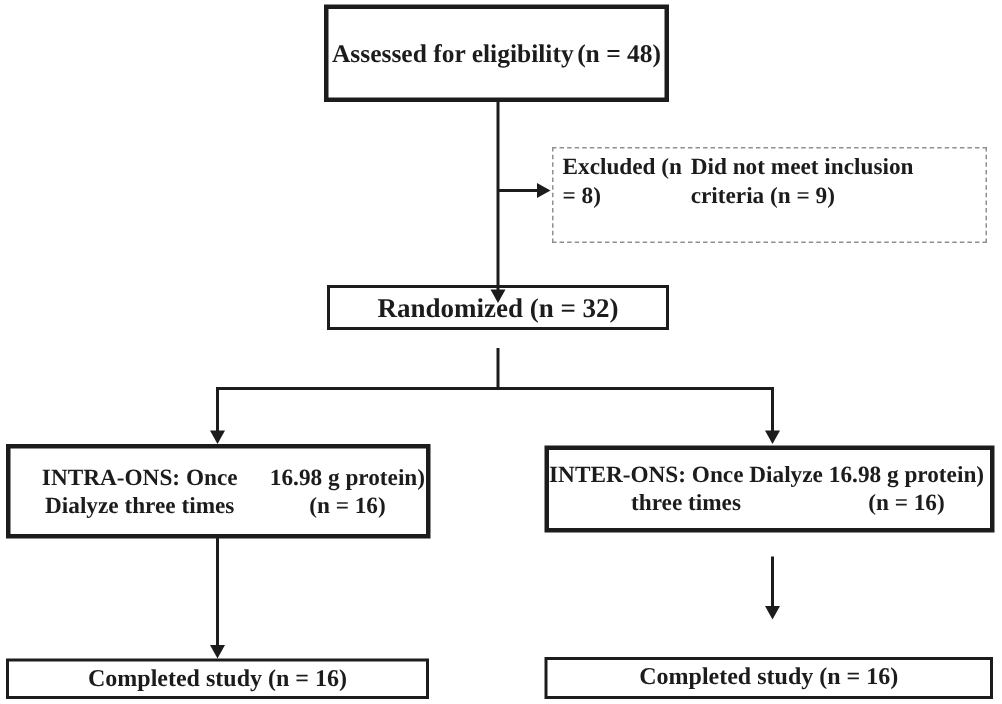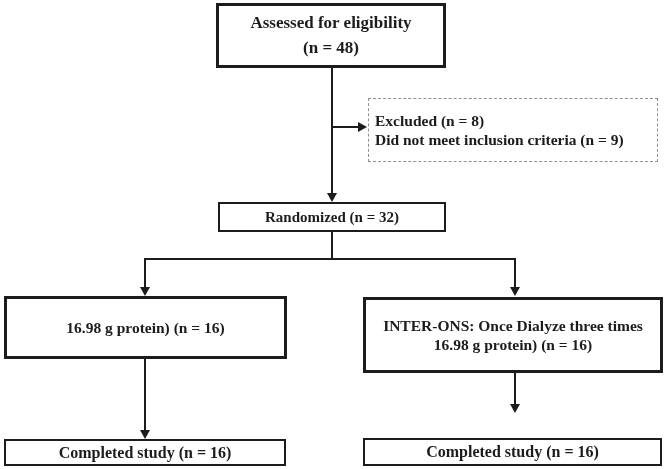--- a/index.html
+++ b/index.html
@@ -14,40 +14,40 @@
     position:relative;
     width:668px;height:469px;
     background:var(--background);
     overflow:hidden;
     color:var(--ink);
   }
   .box{
     position:absolute;
     background:var(--background);
     border:2px solid var(--ink);
-    display:flex;flex-direction:column;
+    display:flex;flex-direction:row;
     align-items:center;justify-content:center;
     text-align:center;
     font-weight:bold;
     color:var(--ink);
   }
   .box .ln{display:block;}
 
   
   .assessed-box{left:216px;top:3px;width:230px;height:65px;border-width:3px;font-size:17px;justify-content:space-evenly;padding:2px 0;}
   .excluded-box{
     left:368px;top:98px;width:290px;height:64px;
     border:1px dashed var(--excluded-border);
     align-items:flex-start;text-align:left;
     font-size:15.5px;line-height:19px;
     padding:3px 2px 3px 6px;justify-content:center;
   }
-  .randomized-box{left:218px;top:202px;width:228px;height:30px;font-size:15px;}
+  .randomized-box{left:218px;top:190px;width:228px;height:30px;font-size:18px;}
   .intra-box{left:4px;top:296px;width:283px;height:63px;border-width:3px;font-size:15.5px;line-height:19px;}
-  .inter-box{left:363px;top:297px;width:300px;height:76px;border-width:3px;font-size:15.5px;line-height:19px;}
+  .inter-box{left:363px;top:297px;width:300px;height:58px;border-width:3px;font-size:15.5px;line-height:19px;}
   .completed-intra-box{left:4px;top:439px;width:282px;height:27px;font-size:16px;}
   .completed-inter-box{left:363px;top:438px;width:299px;height:28px;font-size:16px;}
 
   
   .line{position:absolute;background:var(--ink);}
   .stem-assessed{left:331px;top:68px;width:2px;height:126px;}
   .branch-excluded{left:332px;top:126px;width:27px;height:2px;}
   .stem-randomized{left:331px;top:232px;width:2px;height:27px;}
   .split-line{left:144px;top:258px;width:372px;height:2px;}
   .drop-left{left:144px;top:258px;width:2px;height:30px;}
@@ -79,20 +79,21 @@
   <div class="box excluded-box">
     <span class="ln">Excluded (n = 8)</span>
     <span class="ln">Did not meet inclusion criteria (n = 9)</span>
   </div>
 
   <div class="box randomized-box">
     <span class="ln">Randomized (n = 32)</span>
   </div>
 
   <div class="box intra-box">
+    <span class="ln">INTRA-ONS: Once Dialyze three times</span>
     <span class="ln">16.98 g protein) (n = 16)</span>
   </div>
 
   <div class="box inter-box">
     <span class="ln">INTER-ONS: Once Dialyze three times</span>
     <span class="ln">16.98 g protein) (n = 16)</span>
   </div>
 
   <div class="box completed-intra-box">
     <span class="ln">Completed study (n = 16)</span>

